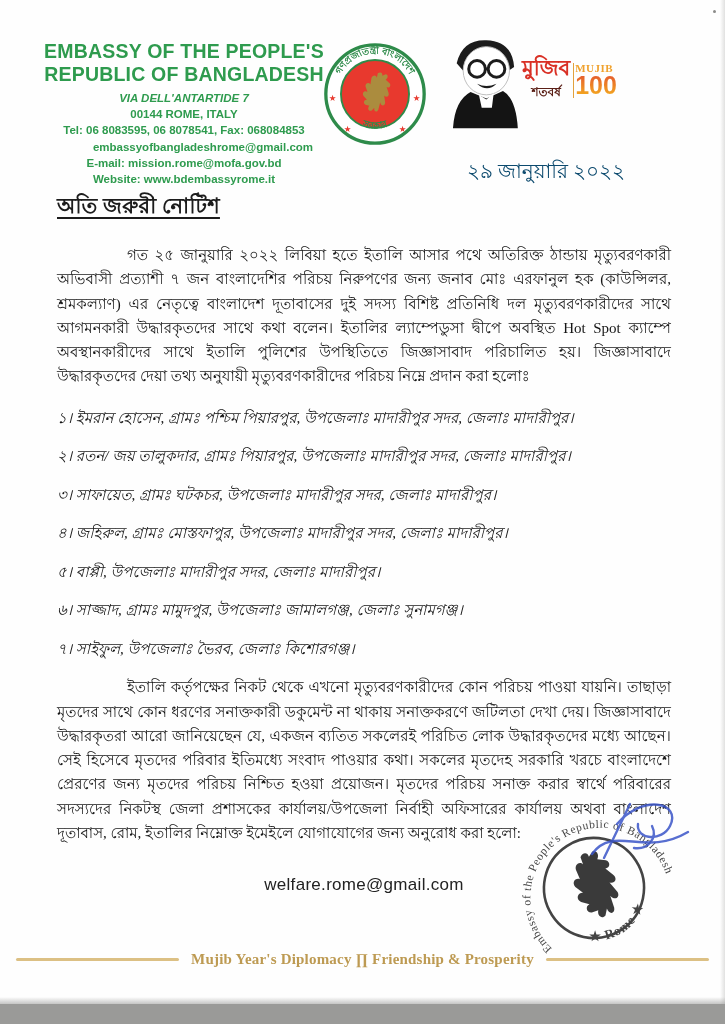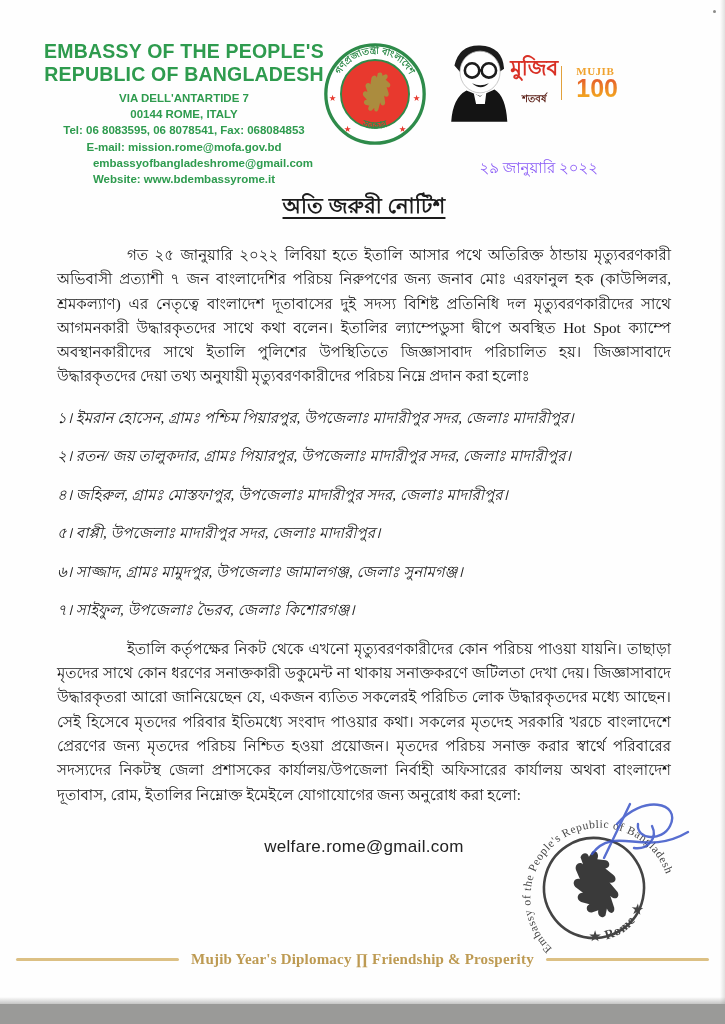--- a/index.html
+++ b/index.html
@@ -31,51 +31,51 @@
   .letterhead-left {
     position: absolute; left: 38px; top: 40px; width: 292px;
     text-align: center; color: #2e9b4e;
     font-family: "Liberation Sans", "DejaVu Sans", sans-serif;
   }
   .embassy-name {
     font-size: 19.5px; font-weight: bold; line-height: 1.18;
     letter-spacing: .2px;
   }
   .lh-line { font-size: 11.5px; line-height: 1.32; font-weight: bold; margin-top: 1px; }
-  .lh-line.first { margin-top: 5px; }
+  .lh-line.first { margin-top: 5px; font-style: italic; }
   .lh-line.indent { padding-left: 38px; }
 
   .emblem-wrap { position: absolute; left: 323px; top: 42px; width: 104px; height: 104px; }
   .mujib-wrap {
     position: absolute; left: 440px; top: 30px; width: 178px; height: 104px;
     display: flex; align-items: flex-start;
   }
   .mujib-text { display: flex; align-items: center; margin-left: -6px; margin-top: 28px; }
   .mujib-col1 { text-align: center; }
   .mujib-bn { color: #d93025; font-size: 21px; font-weight: bold; line-height: 1; }
-  .mujib-bn-sub { color: #5a1f16; font-size: 10px; font-weight: bold; margin-top: 12px; }
-  .mujib-col2 { margin-left: 3px; border-left: 1.5px solid #e2a13c; padding-left: 14px; }
+  .mujib-bn-sub { color: #5a1f16; font-size: 12px; font-weight: bold; margin-top: 4px; }
+  .mujib-col2 { margin-left: 3px; border-left: 1.5px solid #e2a13c; padding-left: 1px; }
   .mujib-en { color: #f0a22e; font-size: 11px; font-weight: bold; letter-spacing: .5px; line-height: 1; }
   .mujib-100 {
     font-size: 25px; font-weight: bold; line-height: .95;
     background: linear-gradient(to bottom, #e4572e, #f5b21e);
     -webkit-background-clip: text; background-clip: text; color: transparent;
     font-family: "Liberation Sans", sans-serif;
   }
 
   
   .doc-date {
-    position: absolute; top: 156px; right: 127px;
-    font-size: 15px; color: #8b5cf6;
+    position: absolute; top: 156px; right: 100px;
+    font-size: 20px; color: #0c4a6e;
   }
   .content {
     position: absolute; left: 57px; right: 54px; top: 190px;
   }
   .doc-title {
-    text-align: center; font-size: 21px; font-weight: bold;
+    font-size: 21px; font-weight: bold;
     text-decoration: underline; text-underline-offset: 4px;
     margin-bottom: 18px; letter-spacing: .3px;
   }
   .para {
     font-size: 15px; line-height: 1.62; text-align: justify;
     text-indent: 70px; color: #161616;
   }
   .victims-list { list-style: none; margin: 17px 0 4px 0; }
   .victims-list li { font-size: 15px; margin-bottom: 13.5px; color: #161616; font-style: italic; }
   .para.second { margin-top: 10px; }
@@ -106,22 +106,22 @@
 
 <div class="page">
 
   <div class="speck"></div>
 
   <div class="letterhead-left">
     <div class="embassy-name">EMBASSY OF THE PEOPLE'S REPUBLIC OF BANGLADESH</div>
     <div class="lh-line first">VIA DELL'ANTARTIDE 7</div>
     <div class="lh-line">00144 ROME, ITALY</div>
     <div class="lh-line">Tel: 06 8083595, 06 8078541, Fax: 068084853</div>
+    <div class="lh-line indent">embassyofbangladeshrome@gmail.com</div>
     <div class="lh-line">E-mail: mission.rome@mofa.gov.bd</div>
-    <div class="lh-line indent">embassyofbangladeshrome@gmail.com</div>
     <div class="lh-line">Website: www.bdembassyrome.it</div>
   </div>
 
   <div class="emblem-wrap">
     <svg viewBox="0 0 110 110" width="104" height="104">
       <defs>
         <path id="embTop" d="M 16,66 A 41,41 0 1 1 94,66"></path>
         <path id="embBot" d="M 24,74 A 36,36 0 0 0 86,74"></path>
       </defs>
       <circle cx="55" cy="55" r="52" fill="#ffffff" stroke="#2e8b4a" stroke-width="3.5"></circle>
@@ -166,20 +166,21 @@
   <div class="doc-date">২৯ জানুয়ারি ২০২২</div>
 
   <div class="content">
     <div class="doc-title">অতি জরুরী নোটিশ</div>
 
     <p class="para">গত ২৫ জানুয়ারি ২০২২ লিবিয়া হতে ইতালি আসার পথে অতিরিক্ত ঠান্ডায় মৃত্যুবরণকারী অভিবাসী প্রত্যাশী ৭ জন বাংলাদেশির পরিচয় নিরুপণের জন্য জনাব মোঃ এরফানুল হক (কাউন্সিলর, শ্রমকল্যাণ) এর নেতৃত্বে বাংলাদেশ দূতাবাসের দুই সদস্য বিশিষ্ট প্রতিনিধি দল মৃত্যুবরণকারীদের সাথে আগমনকারী উদ্ধারকৃতদের সাথে কথা বলেন। ইতালির ল্যাম্পেডুসা দ্বীপে অবস্থিত Hot Spot ক্যাম্পে অবস্থানকারীদের সাথে ইতালি পুলিশের উপস্থিতিতে জিজ্ঞাসাবাদ পরিচালিত হয়। জিজ্ঞাসাবাদে উদ্ধারকৃতদের দেয়া তথ্য অনুযায়ী মৃত্যুবরণকারীদের পরিচয় নিম্নে প্রদান করা হলোঃ</p>
 
     <ul class="victims-list">
       <li>১। ইমরান হোসেন, গ্রামঃ পশ্চিম পিয়ারপুর, উপজেলাঃ মাদারীপুর সদর, জেলাঃ মাদারীপুর।</li>
       <li>২। রতন/ জয় তালুকদার, গ্রামঃ পিয়ারপুর, উপজেলাঃ মাদারীপুর সদর, জেলাঃ মাদারীপুর।</li>
+      <li>৩। সাফায়েত, গ্রামঃ ঘটকচর, উপজেলাঃ মাদারীপুর সদর, জেলাঃ মাদারীপুর।</li>
       <li>৪। জহিরুল, গ্রামঃ মোস্তফাপুর, উপজেলাঃ মাদারীপুর সদর, জেলাঃ মাদারীপুর।</li>
       <li>৫। বাপ্পী, উপজেলাঃ মাদারীপুর সদর, জেলাঃ মাদারীপুর।</li>
       <li>৬। সাজ্জাদ, গ্রামঃ মামুদপুর, উপজেলাঃ জামালগঞ্জ, জেলাঃ সুনামগঞ্জ।</li>
       <li>৭। সাইফুল, উপজেলাঃ ভৈরব, জেলাঃ কিশোরগঞ্জ।</li>
     </ul>
 
     <p class="para second">ইতালি কর্তৃপক্ষের নিকট থেকে এখনো মৃত্যুবরণকারীদের কোন পরিচয় পাওয়া যায়নি। তাছাড়া মৃতদের সাথে কোন ধরণের সনাক্তকারী ডকুমেন্ট না থাকায় সনাক্তকরণে জটিলতা দেখা দেয়। জিজ্ঞাসাবাদে উদ্ধারকৃতরা আরো জানিয়েছেন যে, একজন ব্যতিত সকলেরই পরিচিত লোক উদ্ধারকৃতদের মধ্যে আছেন। সেই হিসেবে মৃতদের পরিবার ইতিমধ্যে সংবাদ পাওয়ার কথা। সকলের মৃতদেহ সরকারি খরচে বাংলাদেশে প্রেরণের জন্য মৃতদের পরিচয় নিশ্চিত হওয়া প্রয়োজন। মৃতদের পরিচয় সনাক্ত করার স্বার্থে পরিবারের সদস্যদের নিকটস্থ জেলা প্রশাসকের কার্যালয়/উপজেলা নির্বাহী অফিসারের কার্যালয় অথবা বাংলাদেশ দূতাবাস, রোম, ইতালির নিম্নোক্ত ইমেইলে যোগাযোগের জন্য অনুরোধ করা হলো:</p>
 
     <div class="contact-email">welfare.rome@gmail.com</div>
   </div>

